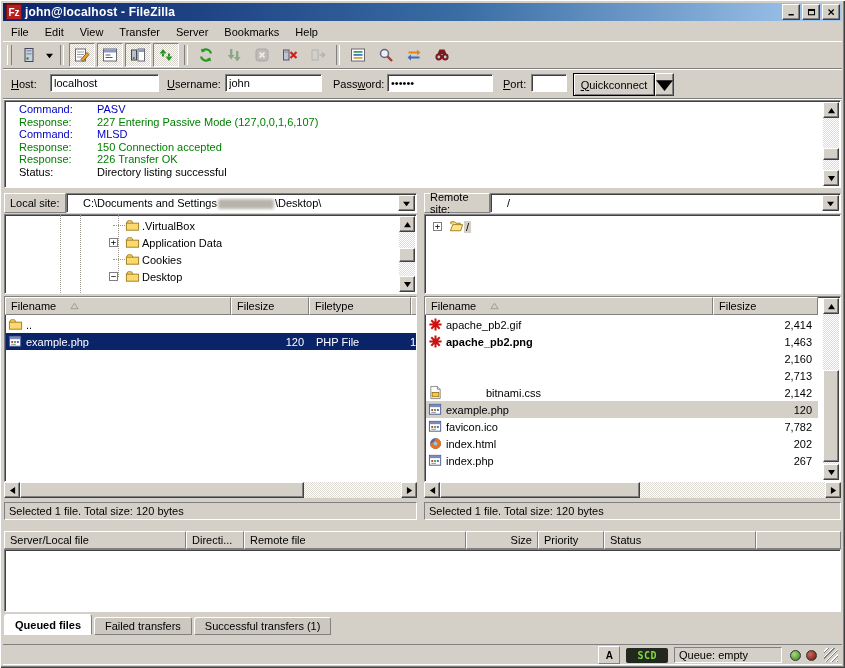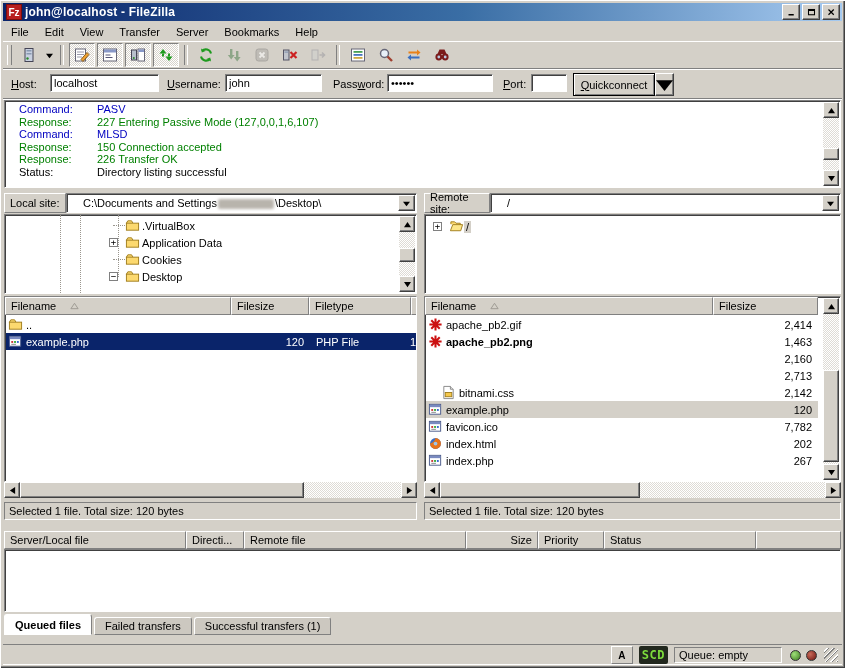--- a/index.html
+++ b/index.html
@@ -106,22 +106,22 @@
   
   #tabs{position:absolute;left:4px;top:614px;height:21px;display:flex;align-items:flex-end;}
   .tab{height:18px;background:#ccc8c0;border:1px solid;border-color:#fff #808080 #808080 #fff;
     border-radius:3px 3px 0 0;display:flex;align-items:center;padding:0 10px;margin-right:2px;box-sizing:border-box;}
   .tab.active{height:21px;background:#fff;font-weight:bold;border-bottom:1px solid #fff;}
   
   #statusbar{position:absolute;left:3px;right:3px;bottom:3px;height:20px;border-top:1px solid #808080;
     box-shadow:0 -1px 0 #fff inset;display:flex;align-items:center;justify-content:flex-end;padding-right:4px;}
   #dtype-btn{width:20px;height:16px;background:#d4d0c8;border:1px solid;border-color:#fff #808080 #808080 #fff;
     display:flex;align-items:center;justify-content:center;font-weight:bold;font-size:10px;margin-right:6px;}
-  #speed-badge{background:#22281e;color:#7ddc3c;font-family:"DejaVu Sans Mono",monospace;font-size:12px;
-    font-weight:bold;padding:2px 3px;border-radius:2px;margin-right:6px;letter-spacing:.5px;}
+  #speed-badge{background:#22281e;color:#7ddc3c;font-family:"DejaVu Sans Mono",monospace;font-size:10px;
+    font-weight:bold;padding:2px 11px;border-radius:2px;margin-right:6px;letter-spacing:.5px;}
   #queue-status{width:108px;height:16px;border:1px solid;border-color:#808080 #fff #fff #808080;
     display:flex;align-items:center;padding:0 4px;box-sizing:border-box;margin-right:8px;}
   .led{width:9px;height:9px;border-radius:50%;margin-right:5px;border:1px solid #333;}
   #led-green{background:radial-gradient(circle at 35% 35%,#9fe07a,#3c7a1e);}
   #led-red{background:radial-gradient(circle at 35% 35%,#c96a5a,#6e1510);}
   #grip{width:14px;height:14px;margin-left:2px;
     background:repeating-linear-gradient(135deg,transparent 0 2px,#fff 2px 3px,#808080 3px 4px);}
 </style>
 </head>
 <body>
@@ -520,21 +520,21 @@
           </div>
           <div class="cell" style="left: 282px; width: 104px; justify-content: flex-end;">1,463</div>
         </div>
         <div class="frow" style="top: 53px; width: 392px;">
           <div class="cell" style="left: 282px; width: 104px; justify-content: flex-end;">2,160</div>
         </div>
         <div class="frow" style="top: 70px; width: 392px;">
           <div class="cell" style="left: 282px; width: 104px; justify-content: flex-end;">2,713</div>
         </div>
         <div class="frow" style="top: 87px; width: 392px;">
-          <div class="cell" style="left: 15px; width: 280px;">
+          <div class="cell" style="left: 2px; width: 280px; gap: 40px;">
             <span class="ficon"><svg viewBox="0 0 16 16">
                 <path d="M3 1.5 h7 l3 3 V14.5 H3 Z" fill="#fff" stroke="#888"></path>
                 <path d="M10 1.5 v3 h3" fill="#e8e8e8" stroke="#888"></path>
                 <rect x="4.5" y="8" width="7" height="4.5" fill="#f5c84c" stroke="#a07d1c"></rect>
               </svg></span>
             <span style="margin-left: 3px;">bitnami.css</span>
           </div>
           <div class="cell" style="left: 282px; width: 104px; justify-content: flex-end;">2,142</div>
         </div>
         <div class="frow sel-inactive" style="top: 104px; width: 392px;">

